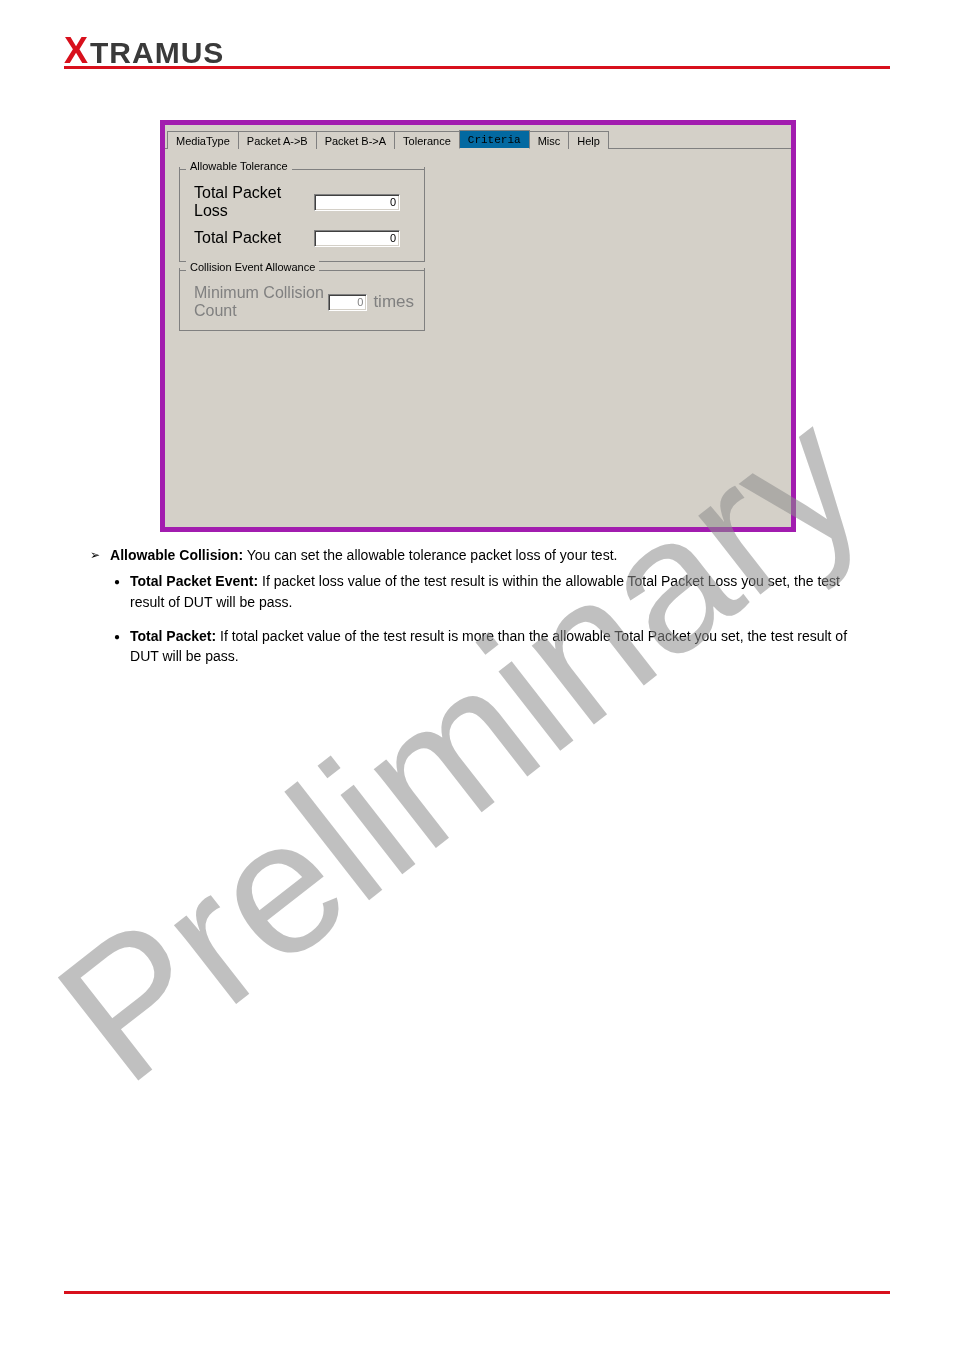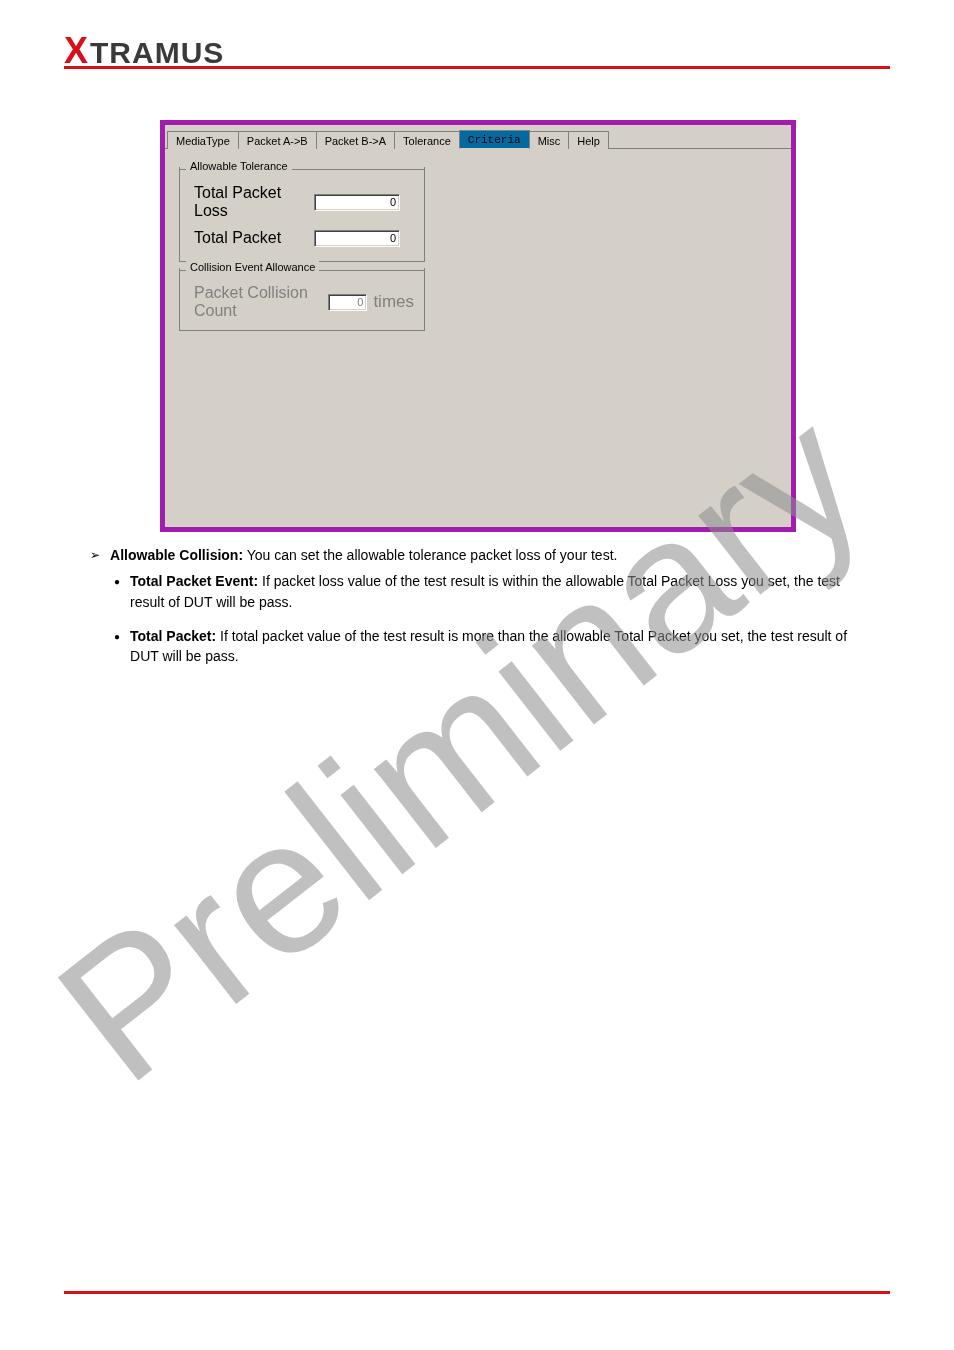--- a/index.html
+++ b/index.html
@@ -224,21 +224,21 @@
           <span class="inp">0</span>
         </div>
       </div>
       <div class="group" style="padding-bottom:10px;">
         <div class="group-top">
           <div class="line-left"></div>
           <div class="title">Collision Event Allowance</div>
           <div class="line-right"></div>
         </div>
         <div class="row" style="margin:2px 0 0 0;">
-          <span class="lbl disabled" style="width:134px;">Packet Collision Count</span>
+          <span class="lbl disabled" style="width:134px;">Minimum Collision Count</span>
           <span class="inp disabled" style="width:40px;">0</span>
           <span class="suffix">times</span>
         </div>
       </div>
     </div>
   </div>
 
   <div class="body-content">
     <div class="bullet-lvl1">
       <span class="marker">➢</span>

